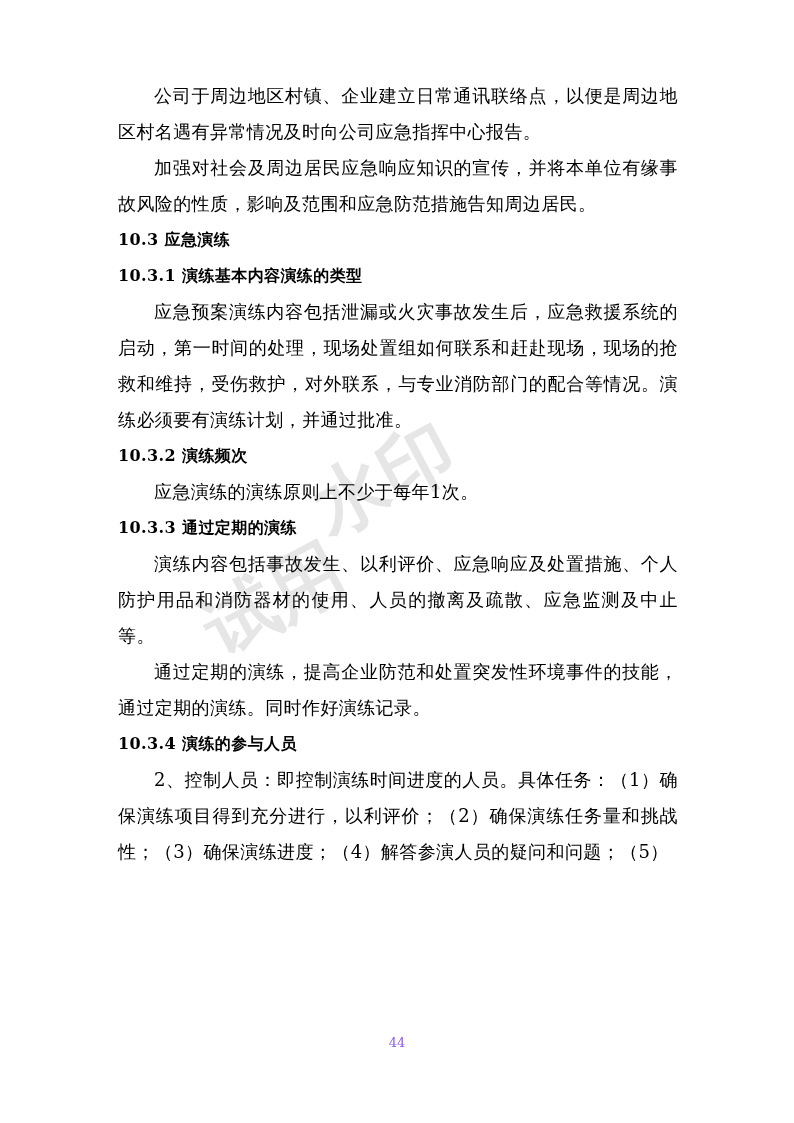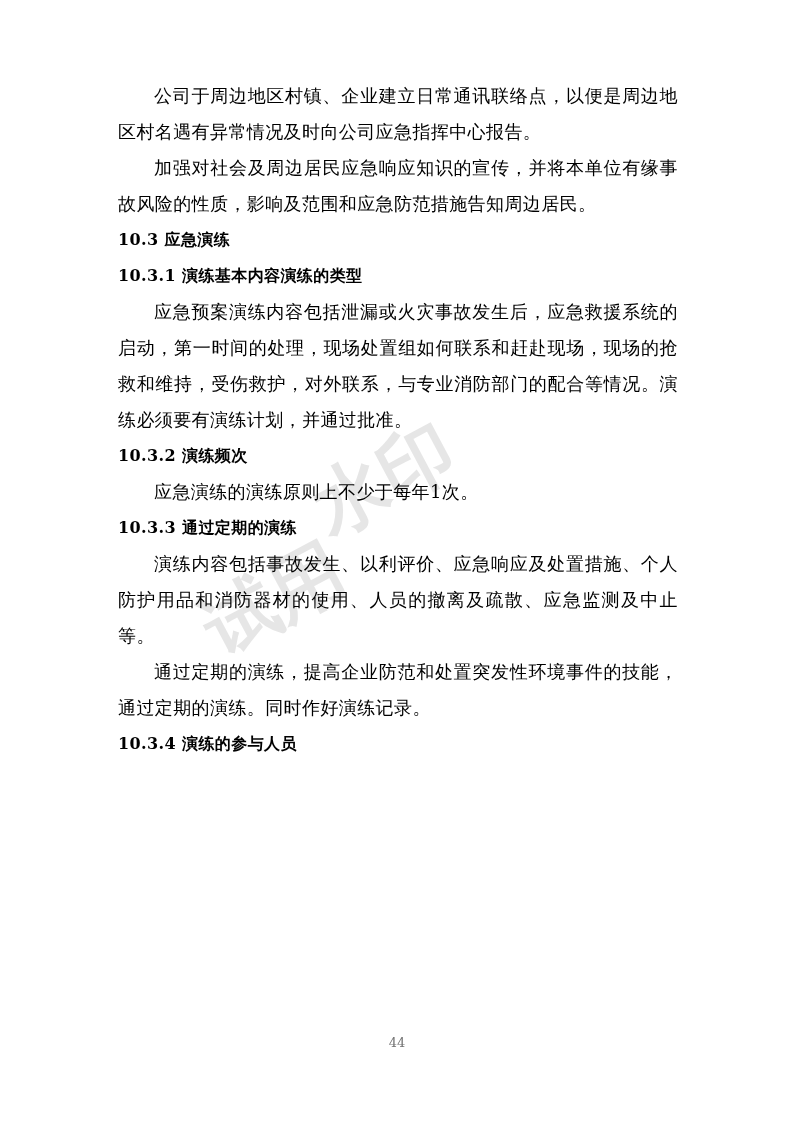--- a/index.html
+++ b/index.html
@@ -40,21 +40,21 @@
     letter-spacing: 0.4px;
   }
   .pagenum {
     position: absolute;
     left: 0;
     right: 0;
     top: 1035px;
     text-align: center;
     font-size: 13px;
     font-family: "DejaVu Serif", "Liberation Serif", serif;
-    color: #737373;
+    color: #8b5cf6;
   }
   .watermark {
     position: absolute;
     left: 190px;
     top: 430px;
     width: 400px;
     height: 270px;
     pointer-events: none;
     user-select: none;
   }
@@ -85,17 +85,18 @@
     <p class="para">加强对社会及周边居民应急响应知识的宣传，并将本单位有缘事故风险的性质，影响及范围和应急防范措施告知周边居民。</p>
     <p class="heading">10.3 应急演练</p>
     <p class="heading">10.3.1 演练基本内容演练的类型</p>
     <p class="para">应急预案演练内容包括泄漏或火灾事故发生后，应急救援系统的启动，第一时间的处理，现场处置组如何联系和赶赴现场，现场的抢救和维持，受伤救护，对外联系，与专业消防部门的配合等情况。演练必须要有演练计划，并通过批准。</p>
     <p class="heading">10.3.2 演练频次</p>
     <p class="para">应急演练的演练原则上不少于每年1次。</p>
     <p class="heading">10.3.3 通过定期的演练</p>
     <p class="para">演练内容包括事故发生、以利评价、应急响应及处置措施、个人防护用品和消防器材的使用、人员的撤离及疏散、应急监测及中止等。</p>
     <p class="para">通过定期的演练，提高企业防范和处置突发性环境事件的技能，通过定期的演练。同时作好演练记录。</p>
     <p class="heading">10.3.4 演练的参与人员</p>
+    <p class="para">2、控制人员：即控制演练时间进度的人员。具体任务：（1）确保演练项目得到充分进行，以利评价；（2）确保演练任务量和挑战性；（3）确保演练进度；（4）解答参演人员的疑问和问题；（5）</p>
   </div>
 
   <div class="pagenum">44</div>
 
 </div>
 
 </body></html>

